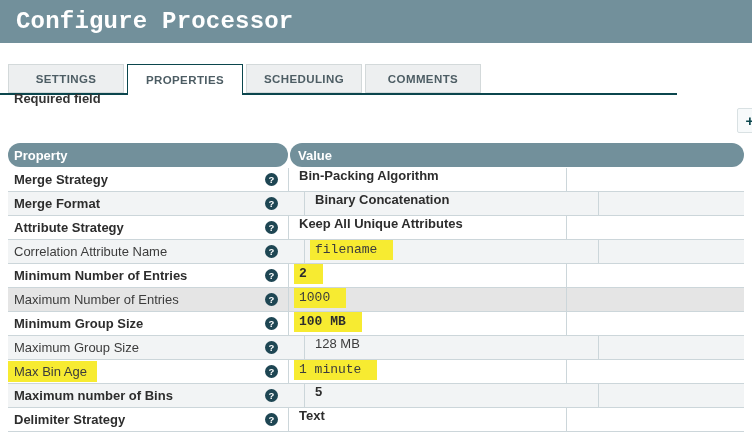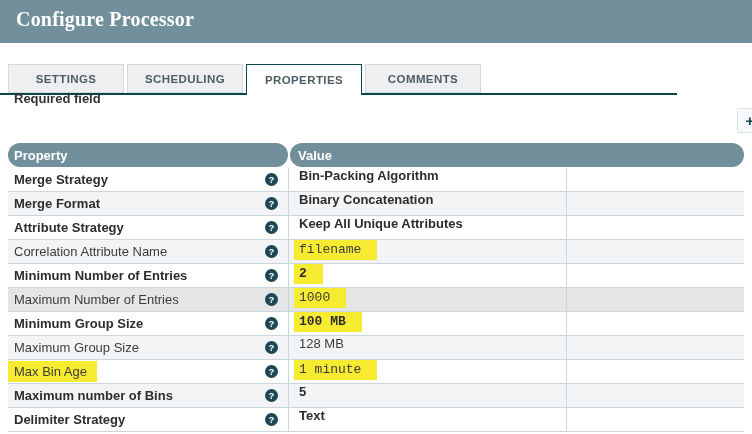--- a/index.html
+++ b/index.html
@@ -9,22 +9,22 @@
     background:#fff; font-family:"Liberation Sans", sans-serif;
   }
 
   
   .dialog-header {
     position:absolute; top:0; left:0; width:752px; height:43px;
     background:#72909B;
   }
   .dialog-title {
     padding:8px 10px 0 16px;
-    font-family:Liberation Serif, serif;
-    font-size:20px; font-weight:700; color:#FFFFFF;
+    font-family:Liberation Mono, monospace;
+    font-size:24px; font-weight:700; color:#FFFFFF;
     letter-spacing:0.2px;
   }
 
   
   .tabbar {
     position:absolute; top:62px; left:0; width:677px; height:33px;
     border-bottom:2px solid #0B464D;
     display:flex; align-items:flex-end; padding-left:8px;
   }
   .tab {
@@ -61,21 +61,21 @@
         display:flex; align-items:center;border-radius:12px; }
   .th-prop { width:280px; padding-left:6px; }
   .th-gap { width:2px; background:#FFFFFF; }
   .th-val { flex:1; padding-left:8px; }
 
   .row {
     display:flex; height:24px; border-bottom:1px solid #CCD6DA;
     font-size:13px; color:#3C3C3C; cursor:default;
   }
   .bg-white { background:#FFFFFF; }
-  .bg-alt   { background:#F2F4F5; }
+  .bg-alt   { background:#F2F4F5;gap:16px; }
   .bg-cream { background:#e5e5e5; }
 
   .cell-prop {
     width:280px; display:flex; align-items:center; padding-left:6px;
   }
   .cell-val {
     width:278px; border-left:1px solid #CCD6DA;
     display:flex; align-items:flex-start; padding-left:10px;
   }
   .cell-rest { flex:1; border-left:1px solid #CCD6DA; }
@@ -104,22 +104,22 @@
 <body>
 
 <div class="stage">
 
   <div class="dialog-header">
     <div class="dialog-title">Configure Processor</div>
   </div>
 
   <div class="tabbar" id="tabbar">
       <div class="tab">SETTINGS</div>
+      <div class="tab active">PROPERTIES</div>
       <div class="tab">SCHEDULING</div>
-      <div class="tab active">PROPERTIES</div>
       <div class="tab">COMMENTS</div>
     </div>
 
   <div class="required-label">Required field</div>
 
   <button class="add-btn">
     <span class="plus">+</span>
   </button>
 
   <div class="ptable">

